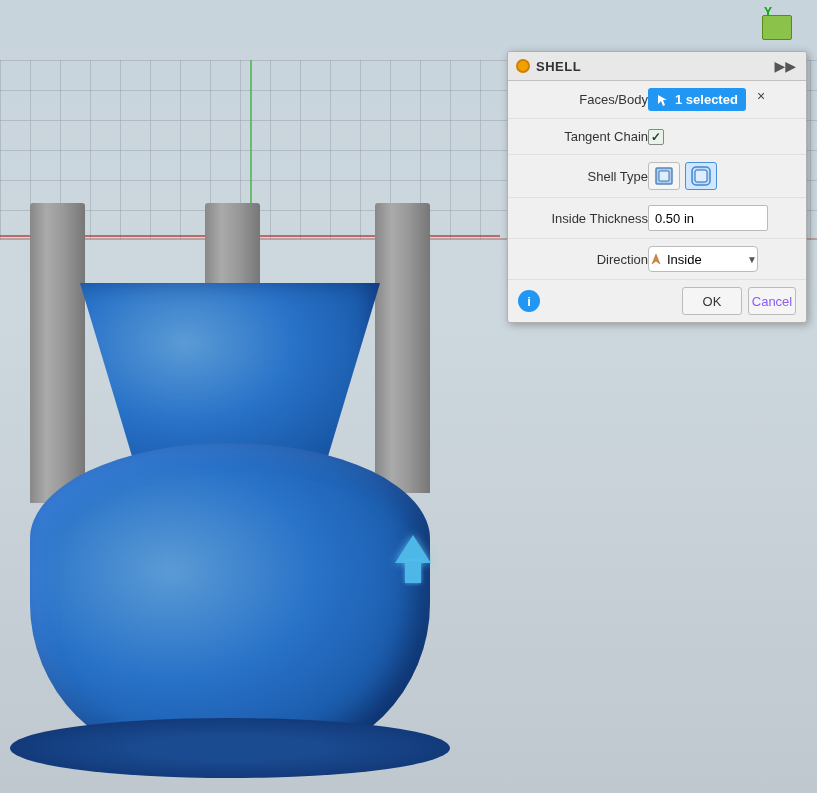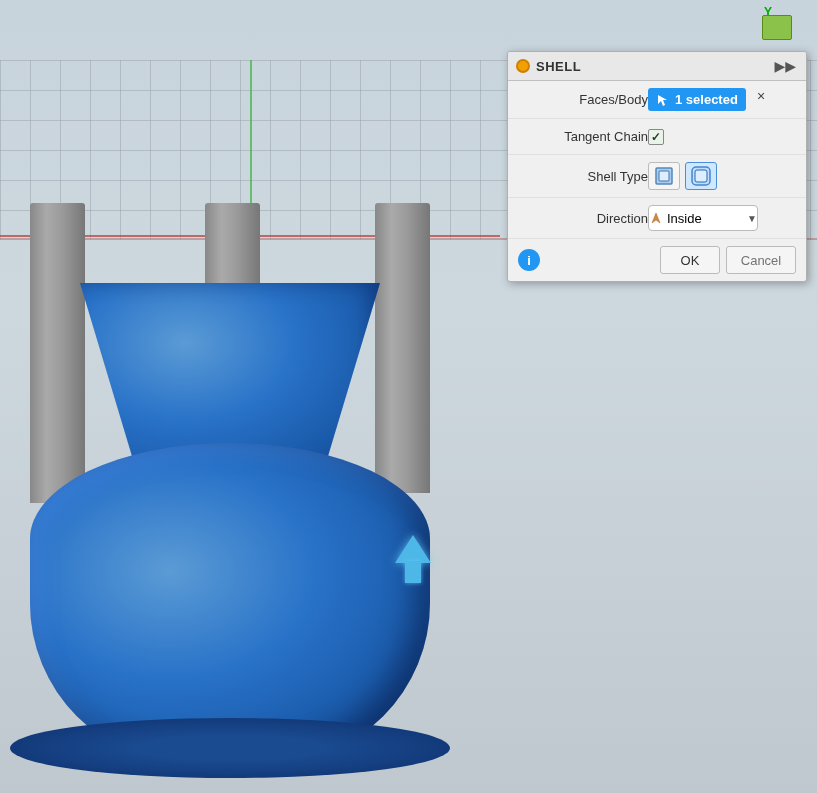--- a/index.html
+++ b/index.html
@@ -378,28 +378,28 @@
       height: 28px;
       background: #f5f5f5;
       border: 1px solid #bbb;
       border-radius: 3px;
       font-size: 13px;
       cursor: pointer;
       color: #333;
     }
 
     .cancel-btn {
-      width: 70px;
+      width: 48px;
       height: 28px;
       background: #f5f5f5;
       border: 1px solid #bbb;
       border-radius: 3px;
       font-size: 13px;
       cursor: pointer;
-      color: #737373;
+      color: #8b5cf6;
     }
   </style>
 </head>
 <body>
 
 <div class="viewport">
 
   <div class="grid-area"></div>
   <div class="axis-x"></div>
   <div class="axis-y"></div>
@@ -476,20 +476,26 @@
 
         <button class="shell-type-btn active" title="Shell Outside">
           <svg class="shell-icon-svg" viewBox="0 0 20 20">
             <rect x="1" y="1" width="18" height="18" rx="4" fill="#bbddff" stroke="#4488cc" stroke-width="1.5"></rect>
             <rect x="4" y="4" width="12" height="12" rx="2" fill="#ddeeff" stroke="#3366aa" stroke-width="1"></rect>
           </svg>
         </button>
       </div>
     </div>
 
+    <div class="panel-row">
+      <span class="panel-row-label">Inside Thickness</span>
+      <div class="panel-row-control">
+        <input class="thickness-input" type="text" value="0.50 in" style="">
+      </div>
+    </div>
 
     <div class="panel-row">
       <span class="panel-row-label">Direction</span>
       <div class="panel-row-control">
         <div class="direction-select">
 
           <svg width="14" height="14" viewBox="0 0 14 14">
             <path d="M3 12 L7 2 L11 12 L7 9 Z" fill="#cc8844" stroke="#aa6622" stroke-width="0.5"></path>
           </svg>
           <span>Inside</span>

